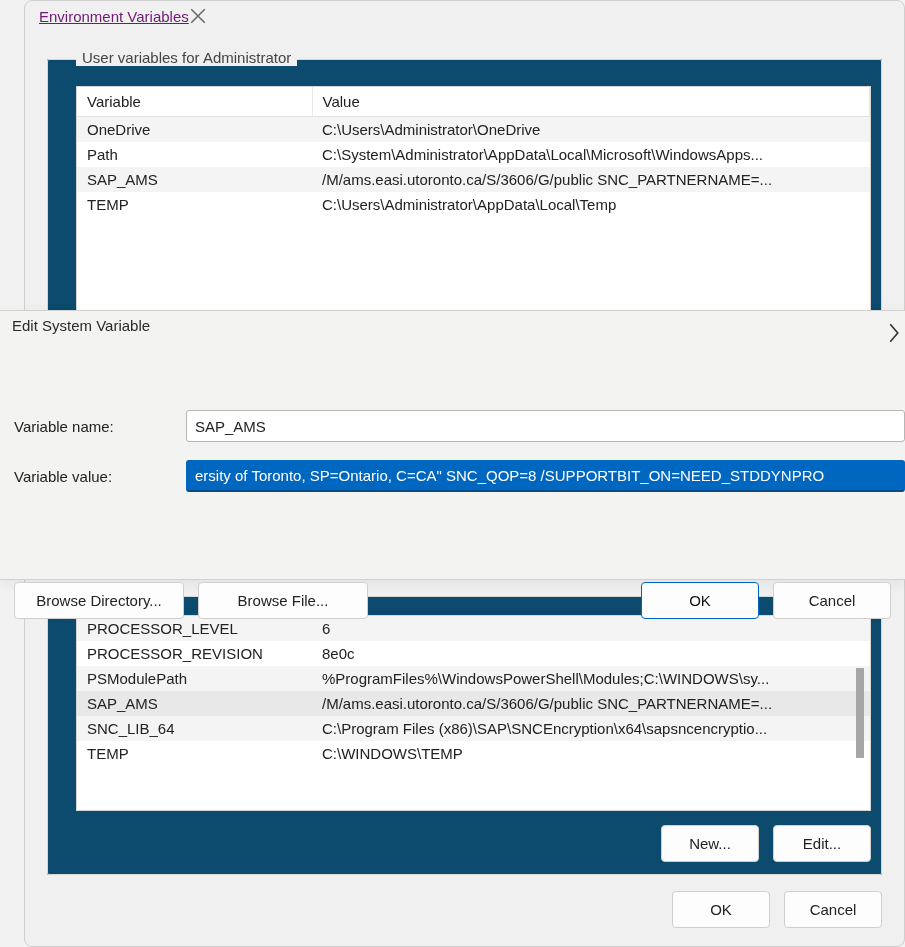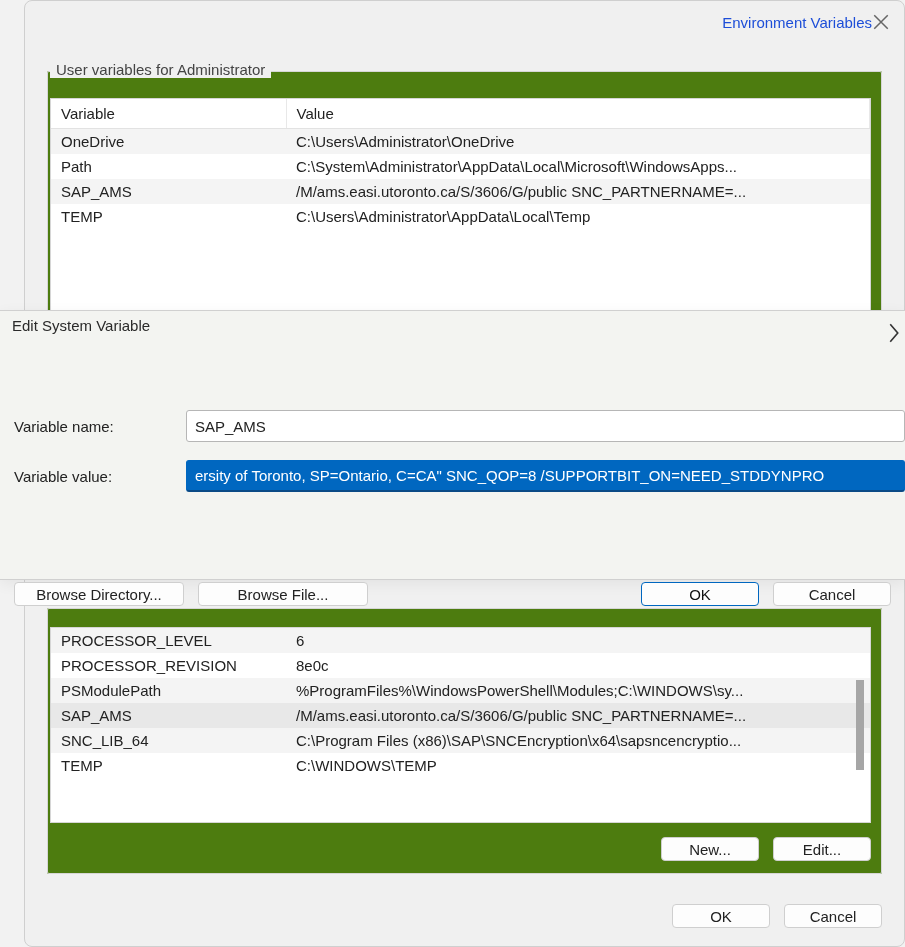--- a/index.html
+++ b/index.html
@@ -9,33 +9,33 @@
     .env-dialog {
       position: absolute;
       left: 24px; top: 0;
       width: 881px; height: 947px;
       background: #f0f0f0;
       border: 1px solid #cfcfcf;
       border-radius: 8px;
       display: flex; flex-direction: column;
     }
     .titlebar {
-      height: 42px; display: flex; align-items: center; justify-content: flex-end;
-      padding: 0 14px; color: #1d4ed8;
+      height: 42px; display: flex; align-items: center; justify-content: flex-start;
+      padding: 0 14px; color: #701a75; text-decoration: underline;
     }
     .titlebar span { font-size: 15px; }
     .close-x { width: 18px; height: 18px; color: #666; cursor: pointer; }
 
     .env-body { padding: 20px 22px 0 22px; display: flex; flex-direction: column; gap: 12px; flex: 1; }
 
     fieldset.group {
       border: 1px solid #d6d6d6; border-radius: 2px;
-      padding: 18px 10px 12px 2px;
+      padding: 18px 10px 12px 28px;
       position: relative;
-      background: #4d7c0f;
+      background: #0c4a6e;
     }
     fieldset.group legend {
       padding: 0 6px; color: #444; font-size: 15px; position: relative; top: -2px; background: #f0f0f0;
     }
 
     .tablewrap { background: #fff; border: 1px solid #d6d6d6; height: 260px; overflow: hidden; position: relative; }
     .tablewrap.system { height: 196px; }
     .tablewrap table { width: 100%; border-collapse: collapse; table-layout: fixed; }
     .tablewrap th {
       text-align: left; font-weight: 400; padding: 6px 10px; color: #222;
@@ -52,21 +52,21 @@
     .scrollbar-fake {
       position: absolute; right: 2px; top: 0; width: 16px; height: 100%;
       display: flex; flex-direction: column; justify-content: center;
     }
     .scroll-thumb {
       width: 8px; height: 90px; background: #a6a6a6; border-radius: 0; margin-left: 4px;
     }
 
     .btn-row { display: flex; justify-content: flex-end; gap: 14px; margin-top: 14px; }
     button.win {
-      min-width: 98px; height: 24px; background: #fdfdfd; border: 1px solid #cfcfcf; border-radius: 4px;
+      min-width: 98px; height: 37px; background: #fdfdfd; border: 1px solid #cfcfcf; border-radius: 4px;
       padding: 0 20px; color: #222; cursor: pointer;
     }
     button.win.primary { border: 1px solid #0067c0; color: #111; }
 
     .bottom-bar { padding: 16px 22px 18px 0; display: flex; justify-content: flex-end; gap: 14px; }
 
     
     .edit-dialog {
       position: absolute; left: 0; top: 310px; right: 0; height: 270px;
       background: #f3f4f1; border-top: 1px solid #d0d0d0; border-bottom: 1px solid #d0d0d0;

